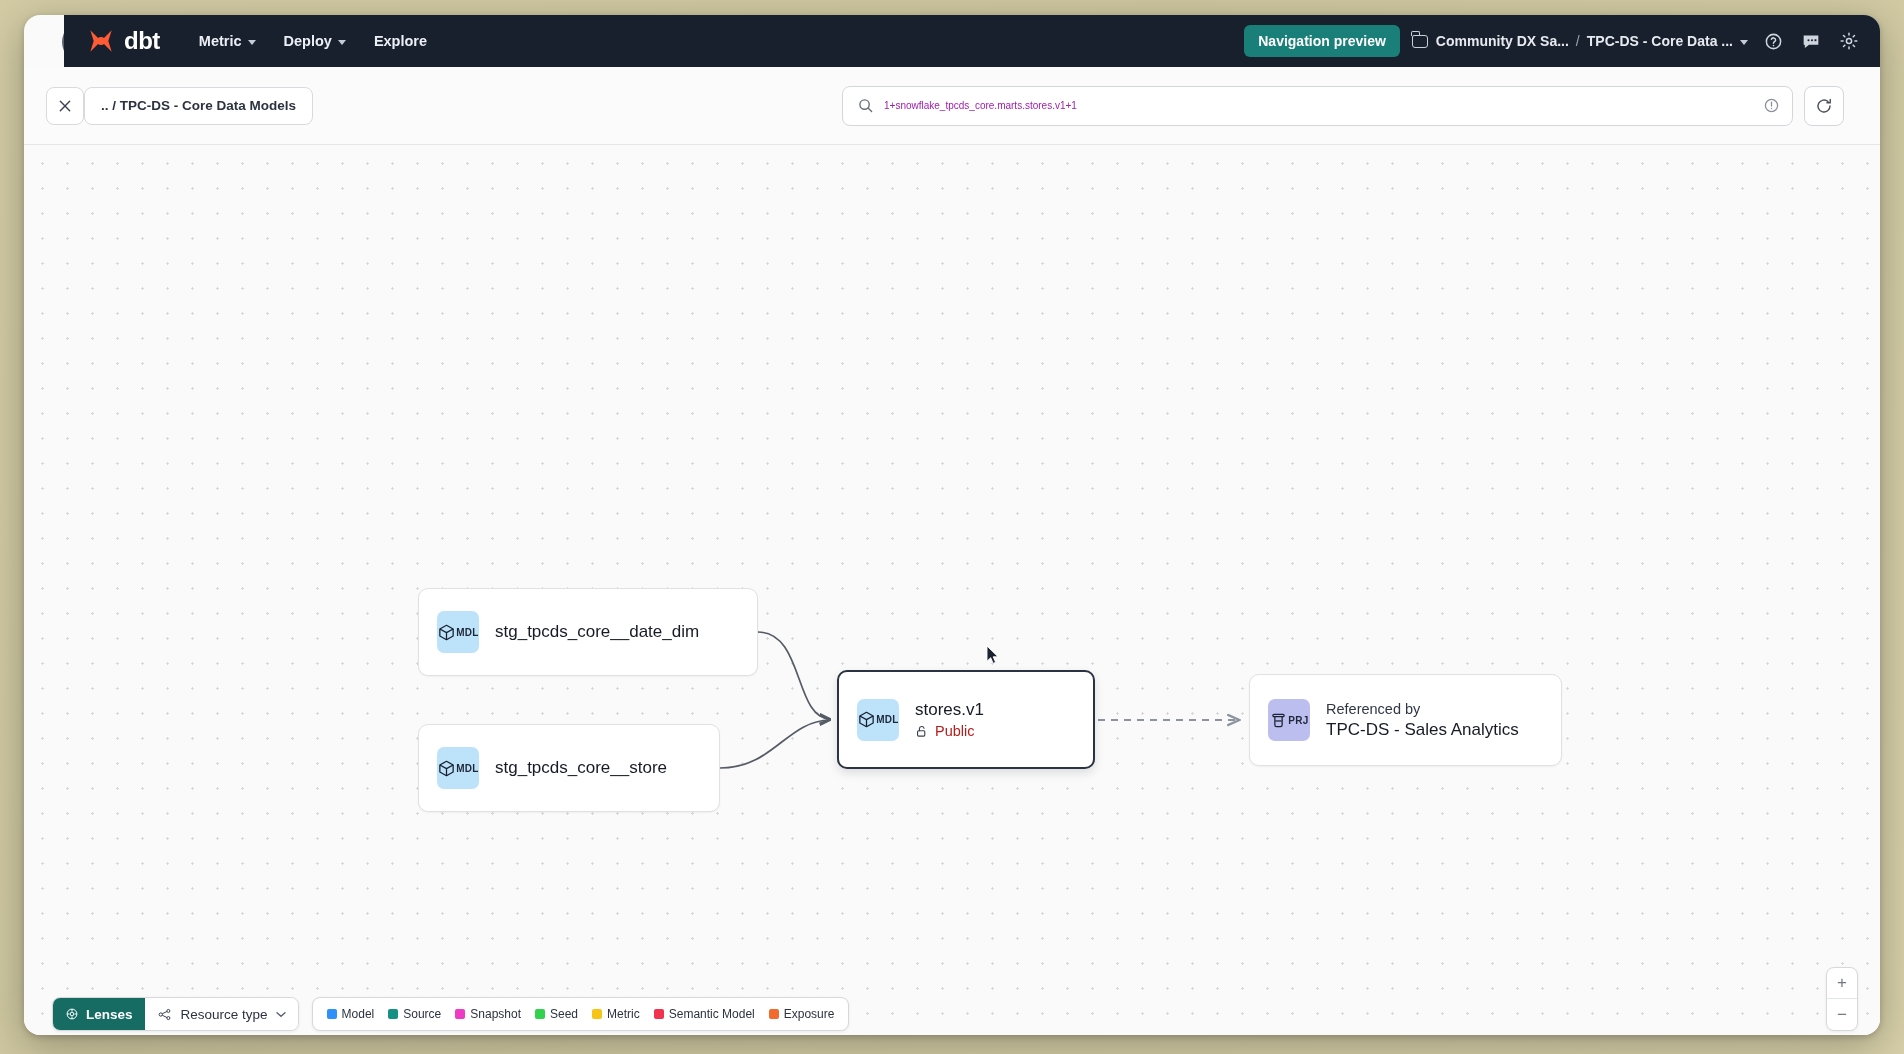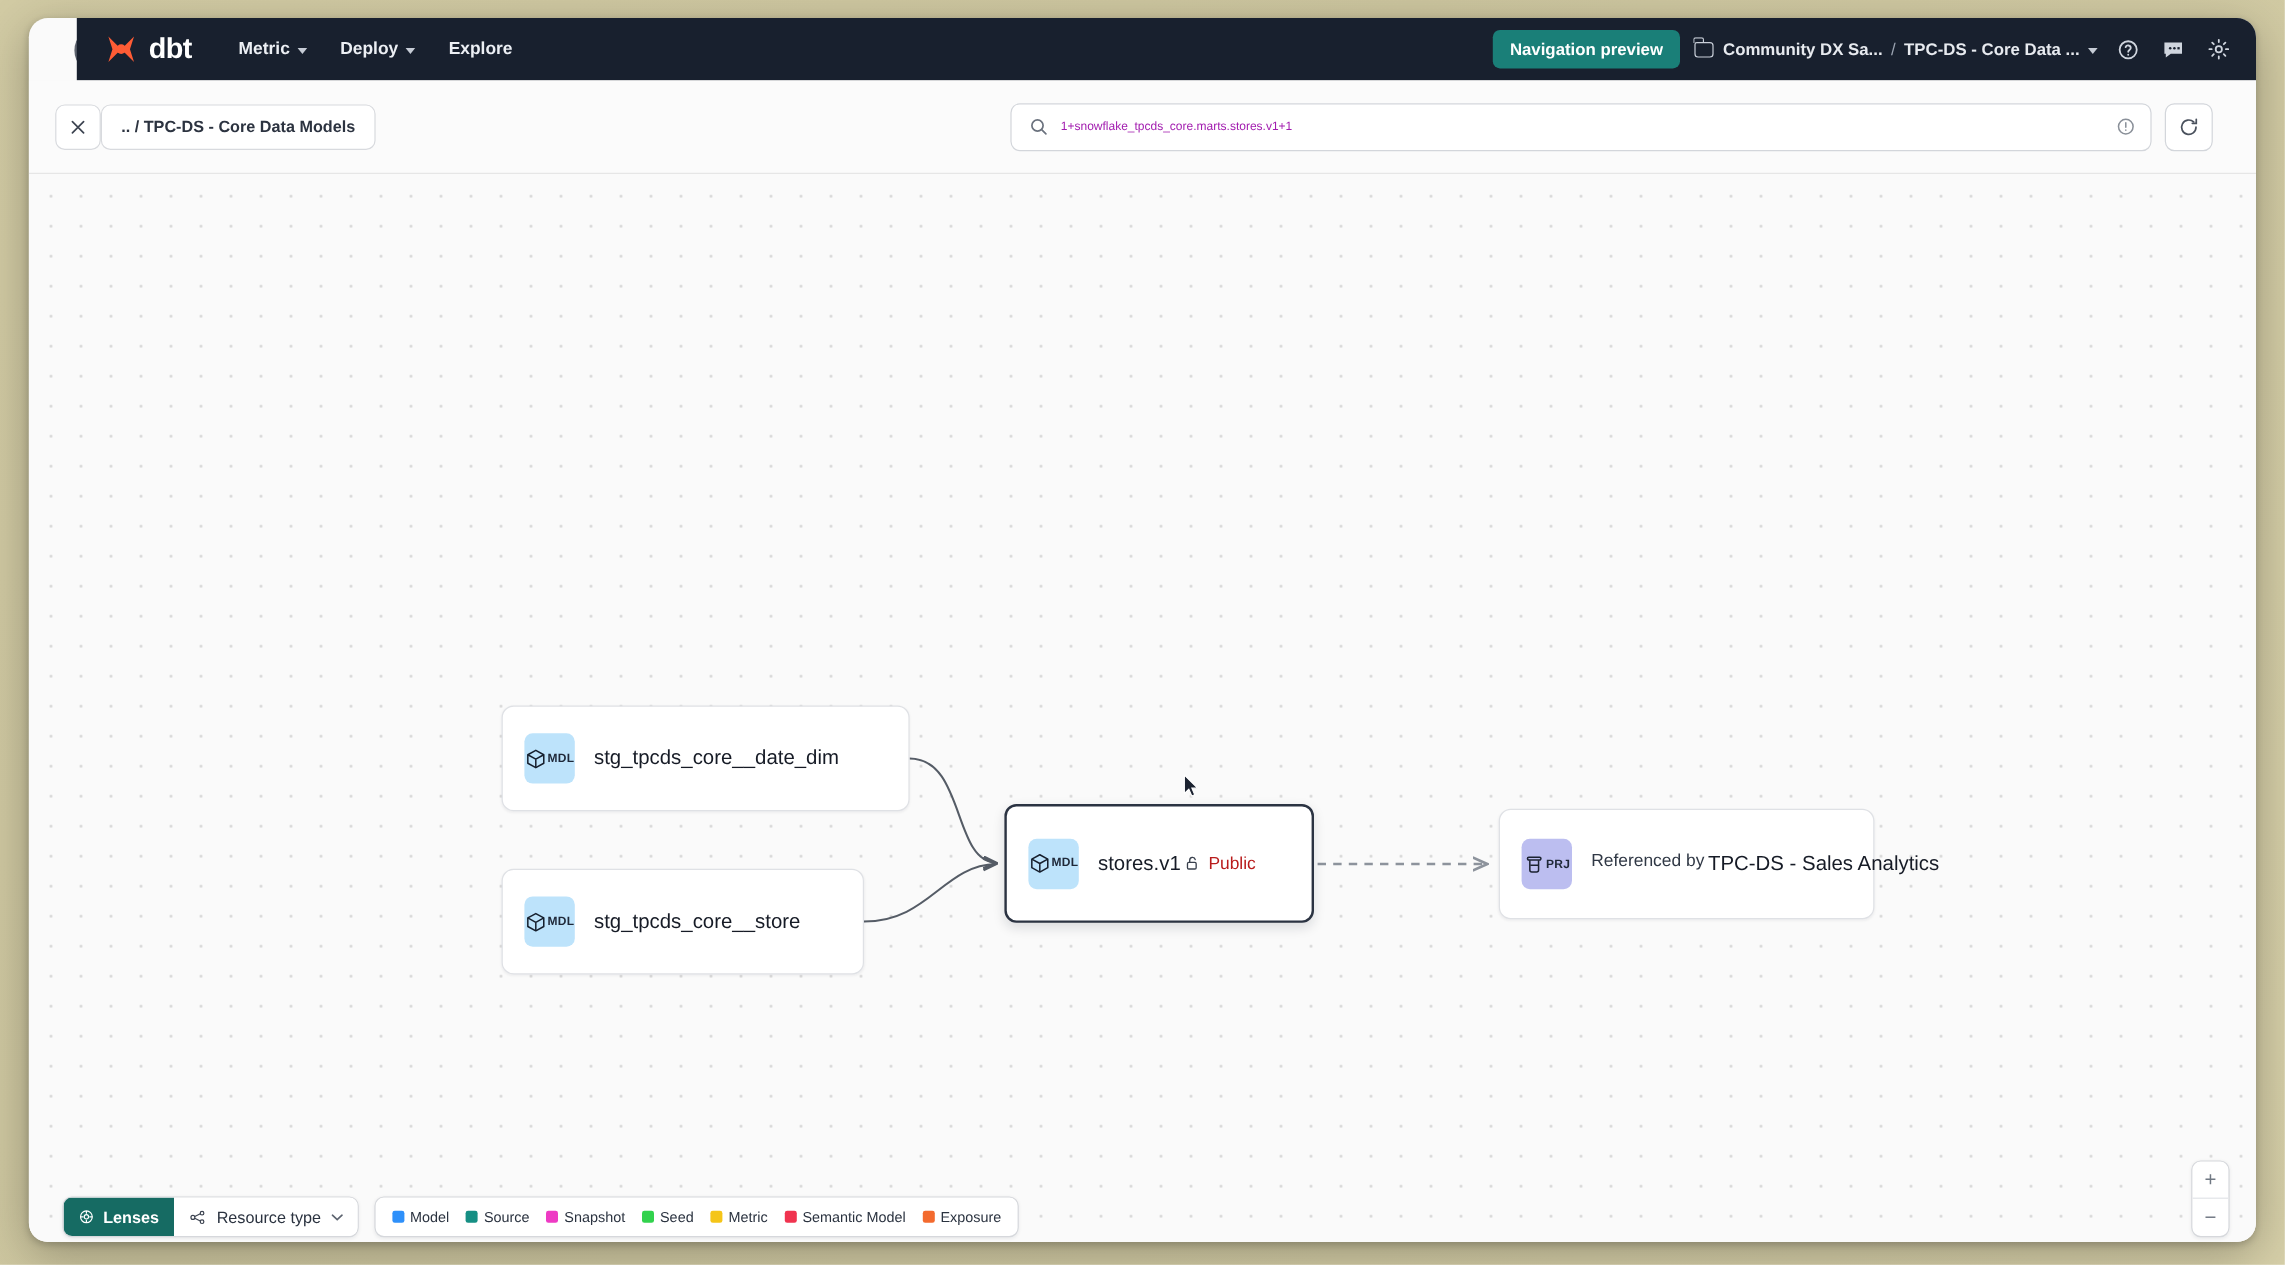--- a/index.html
+++ b/index.html
@@ -277,21 +277,21 @@
     color: #1f2838;
     letter-spacing: 0.3px;
     line-height: 1;
     margin-top: 1px;
   }
   .node-label {
     font-size: 17px;
     color: #161b26;
     white-space: nowrap;
   }
-  .node-body { display: flex; flex-direction: row; gap: 3px; }
+  .node-body { display: flex; flex-direction: column; gap: 3px; }
   .node-title {
     font-size: 17px;
     color: #161b26;
     white-space: nowrap;
   }
   .node-sub {
     display: flex; align-items: center; gap: 6px;
     font-size: 14.5px;
     color: #b91c1c;
     white-space: nowrap;

